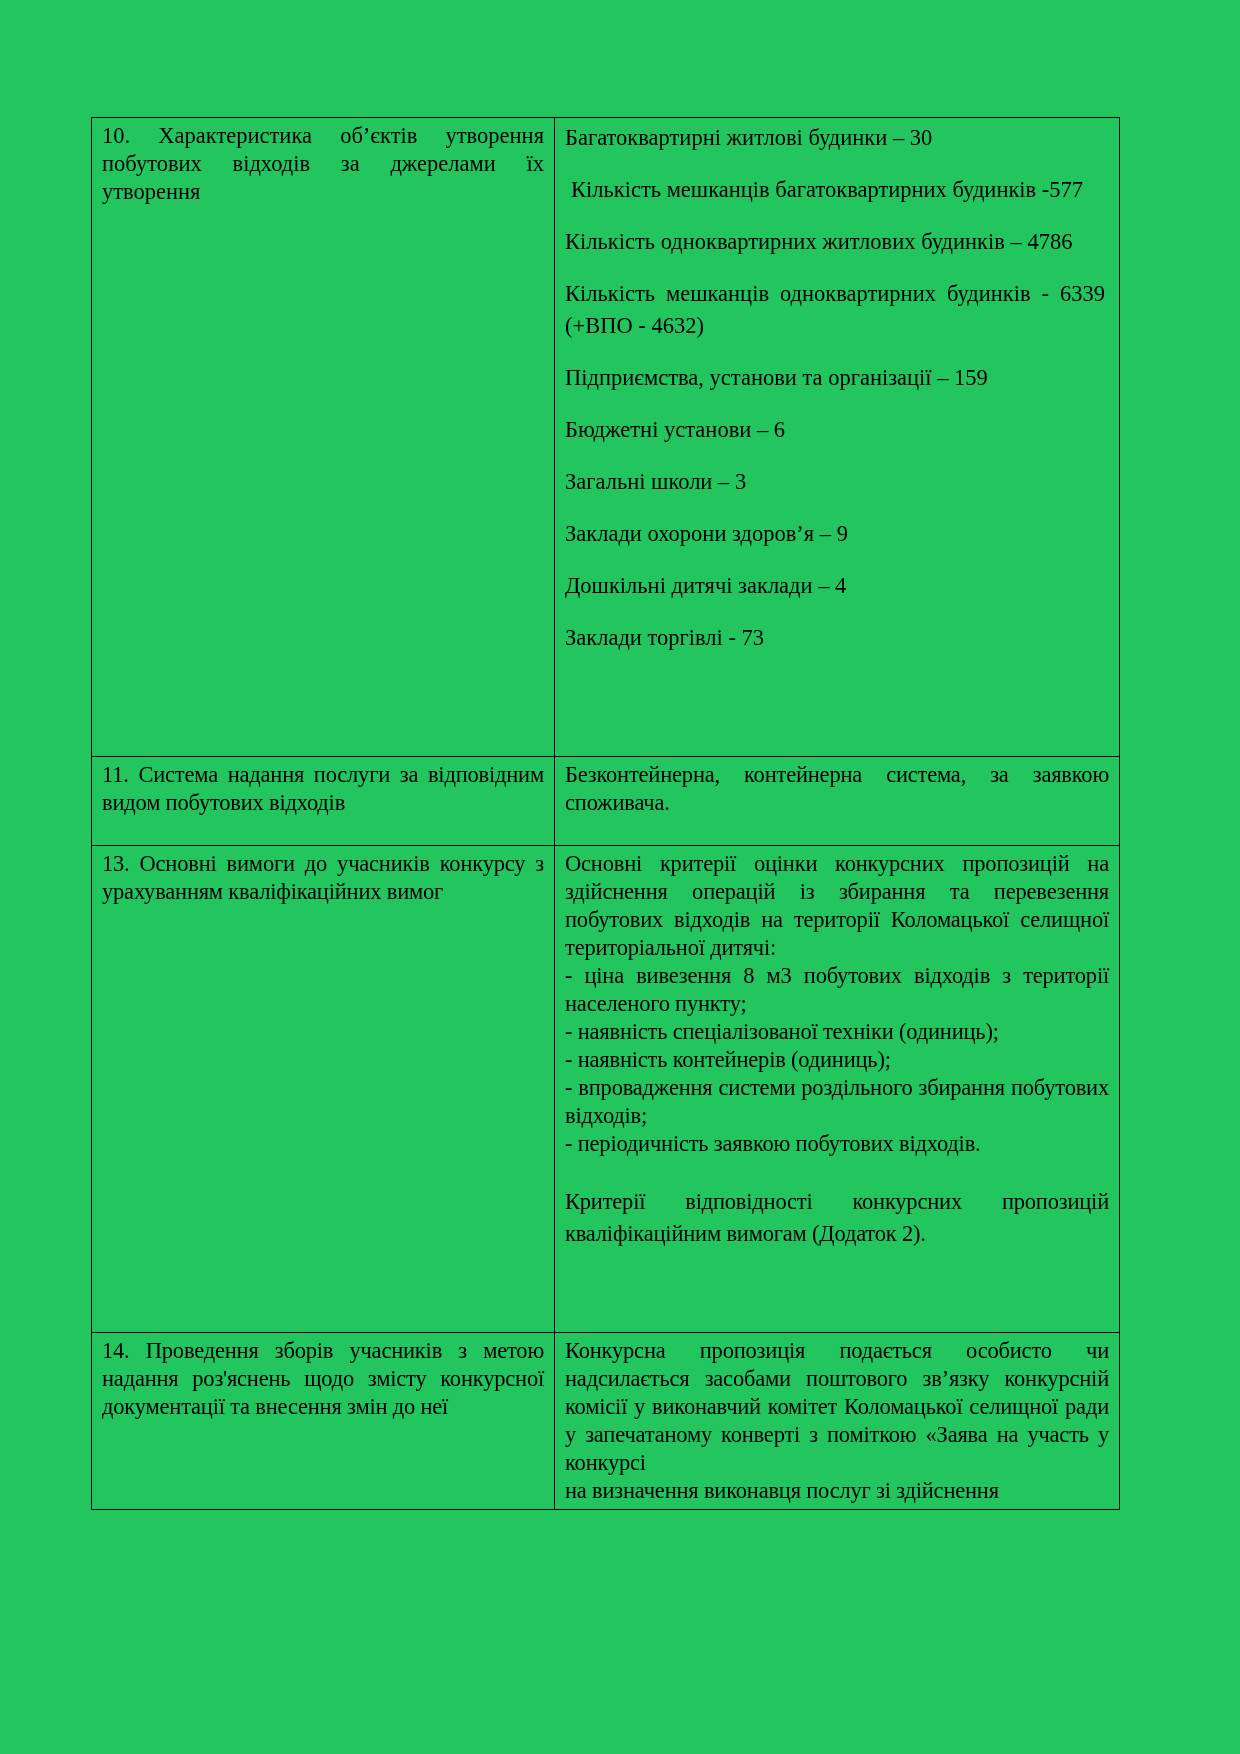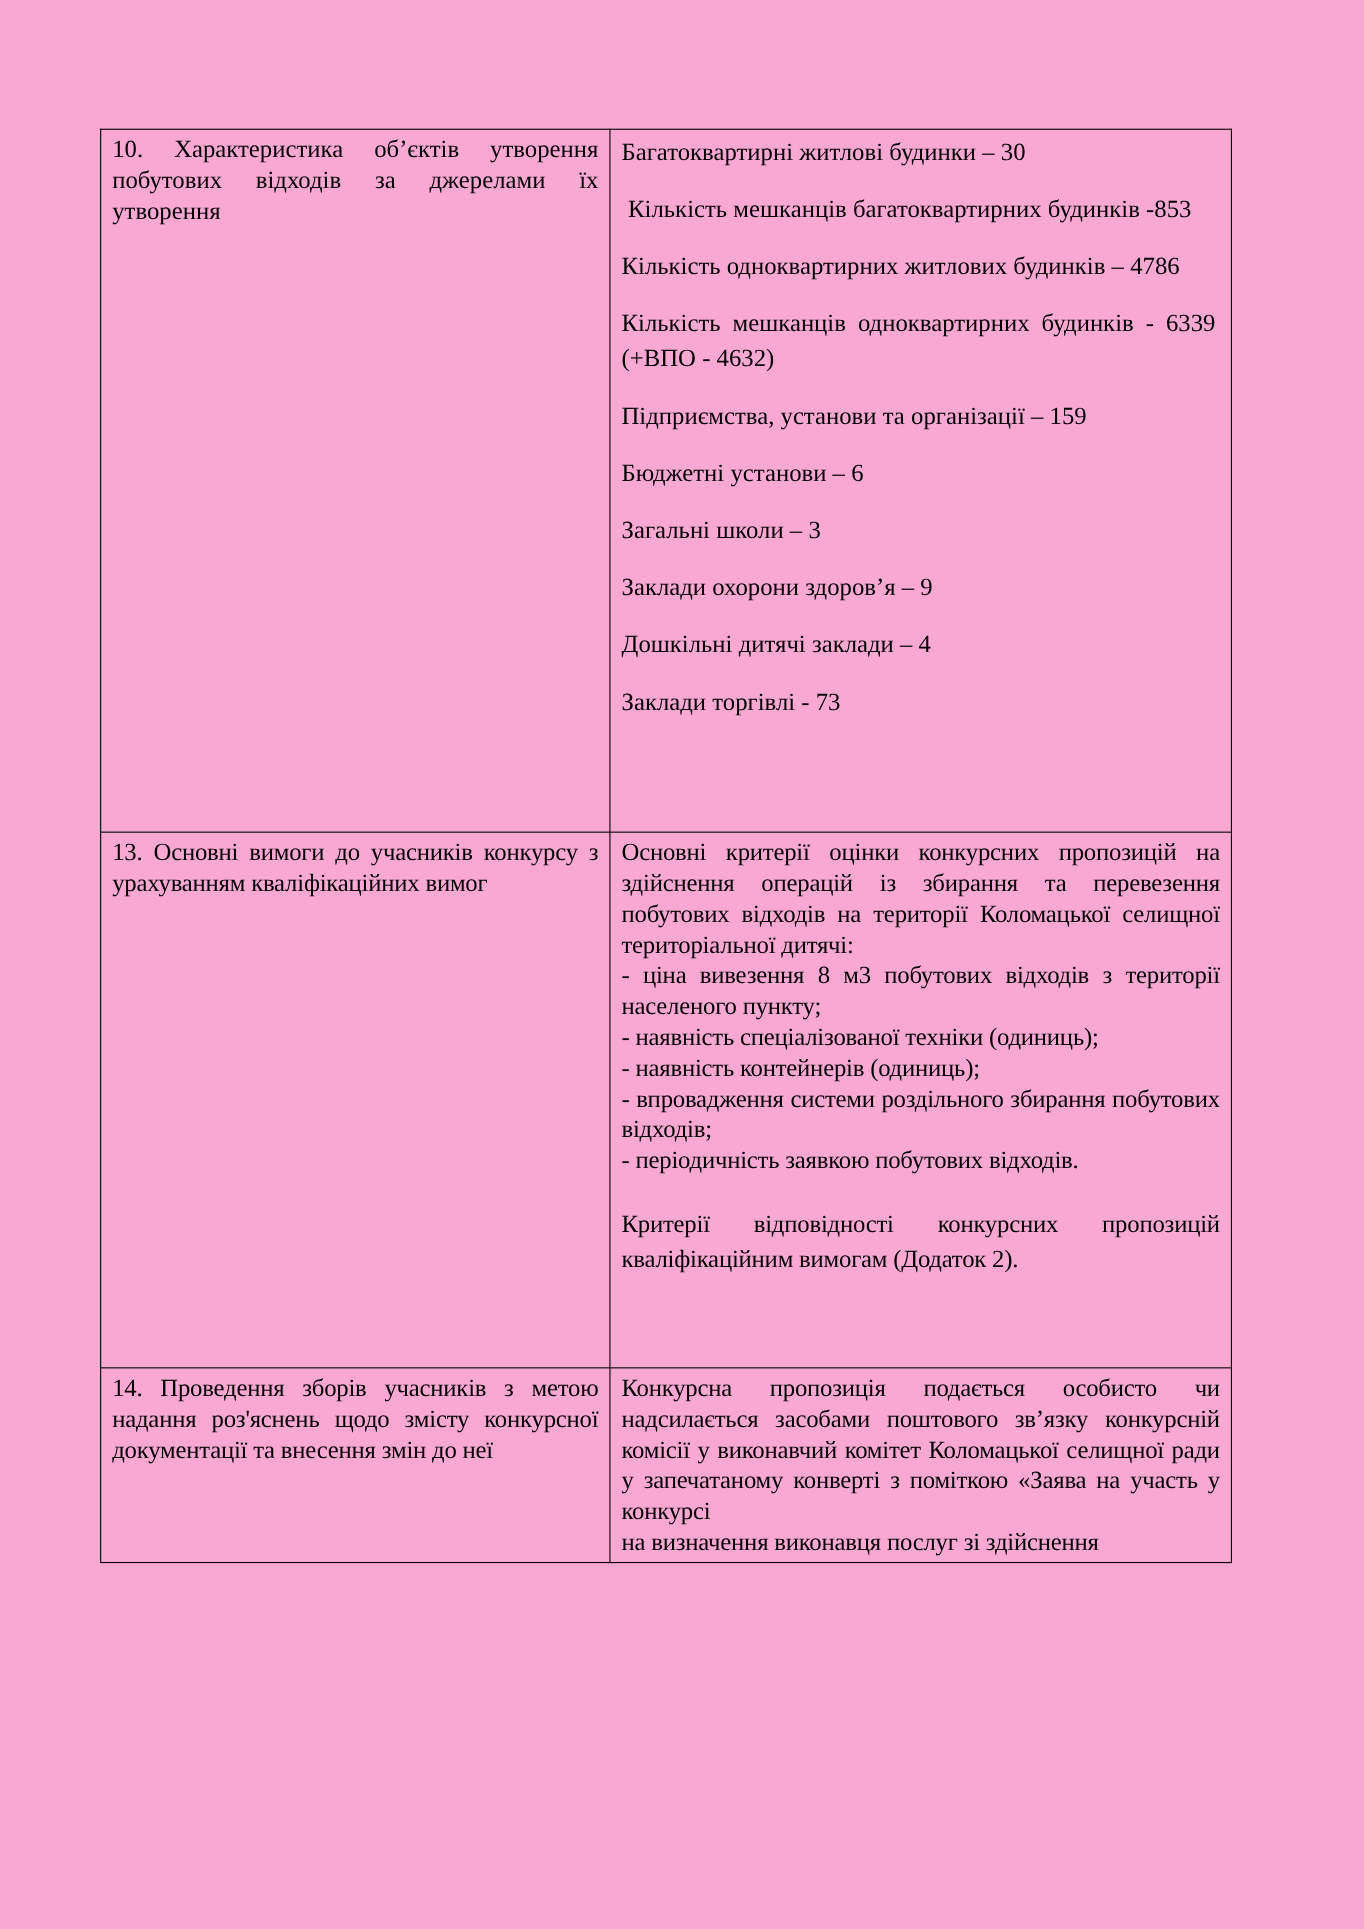--- a/index.html
+++ b/index.html
@@ -12,21 +12,21 @@
       height: 1754px;
       position: relative;
       overflow: hidden;
       font-family: "Liberation Serif", "DejaVu Serif", serif;
       color: #000000;
     }
     .page {
       position: absolute;
       left: 0; top: 0;
       width: 1240px; height: 1754px;
-      background: #f9a8d4;
+      background: #22c55e;
     }
     table.doc-table {
       position: absolute;
       left: 91px;
       top: 117px;
       width: 1028px;
       border-collapse: collapse;
       table-layout: fixed;
     }
     table.doc-table td {
@@ -74,32 +74,36 @@
     <colgroup>
       <col class="c1">
       <col class="c2">
     </colgroup>
 
     <tbody>
         <tr class="r10">
       <td class="label-cell">10. Характеристика об’єктів утворення побутових відходів за джерелами їх утворення</td>
       <td>
         <div class="item">Багатоквартирні житлові будинки – 30</div>
-        <div class="item indent"> Кількість мешканців багатоквартирних будинків -853</div>
+        <div class="item indent"> Кількість мешканців багатоквартирних будинків -577</div>
         <div class="item">Кількість одноквартирних житлових будинків – 4786</div>
         <div class="item">Кількість мешканців одноквартирних будинків - 6339 (+ВПО - 4632)</div>
         <div class="item">Підприємства, установи та організації – 159</div>
         <div class="item">Бюджетні установи – 6</div>
         <div class="item">Загальні школи – 3</div>
         <div class="item">Заклади охорони здоров’я – 9</div>
         <div class="item">Дошкільні дитячі заклади – 4</div>
         <div class="item">Заклади торгівлі - 73</div>
       </td>
     </tr>
 
+    <tr class="r11">
+      <td class="label-cell cond">11. Система надання послуги за відповідним видом побутових відходів</td>
+      <td class="cond">Безконтейнерна, контейнерна система, за заявкою споживача.</td>
+    </tr>
 
 
     <tr class="r13">
       <td class="label-cell cond">13. Основні вимоги до учасників конкурсу з урахуванням кваліфікаційних вимог</td>
       <td class="cond">
         <span class="line">Основні критерії оцінки конкурсних пропозицій на здійснення операцій із збирання та перевезення побутових відходів на території Коломацької селищної територіальної дитячі:</span>
         <span class="line">- ціна вивезення 8 м3 побутових відходів з території населеного пункту;</span>
         <span class="line">- наявність спеціалізованої техніки (одиниць);</span>
         <span class="line">- наявність контейнерів (одиниць);</span>
         <span class="line">- впровадження системи роздільного збирання побутових відходів;</span>

